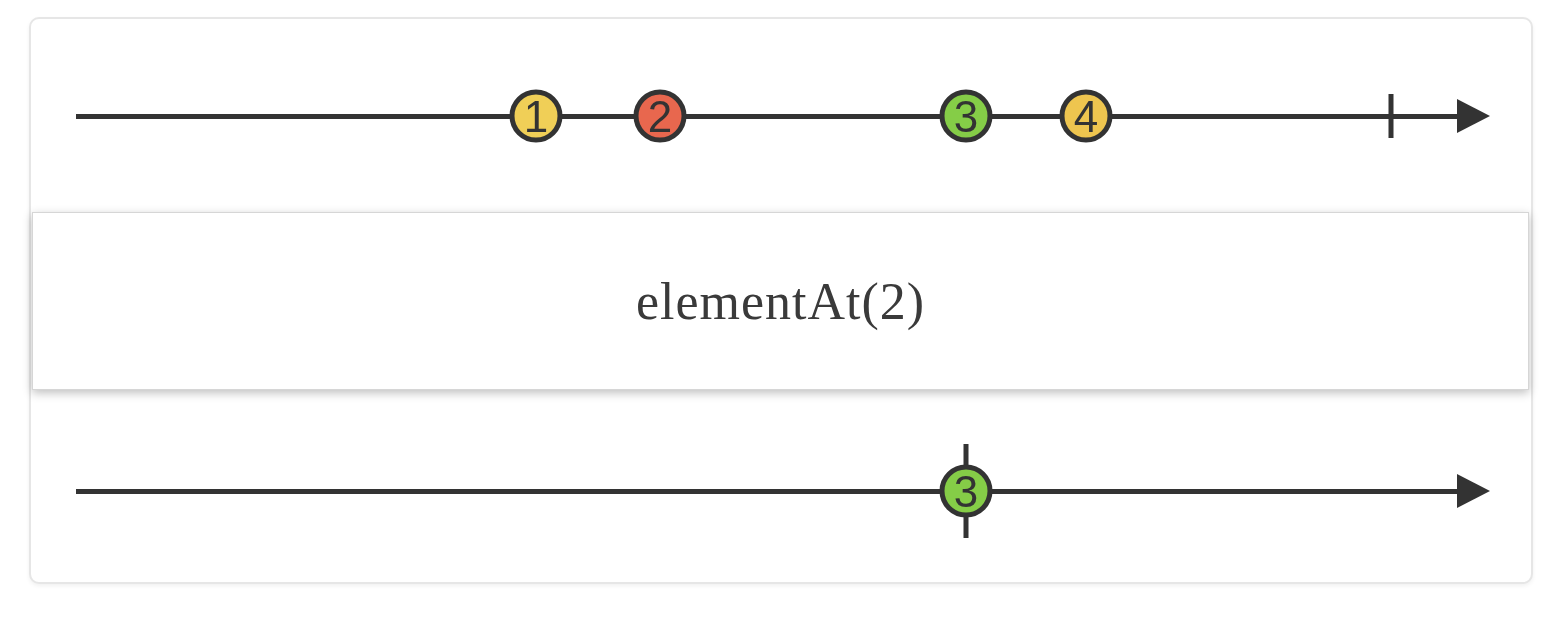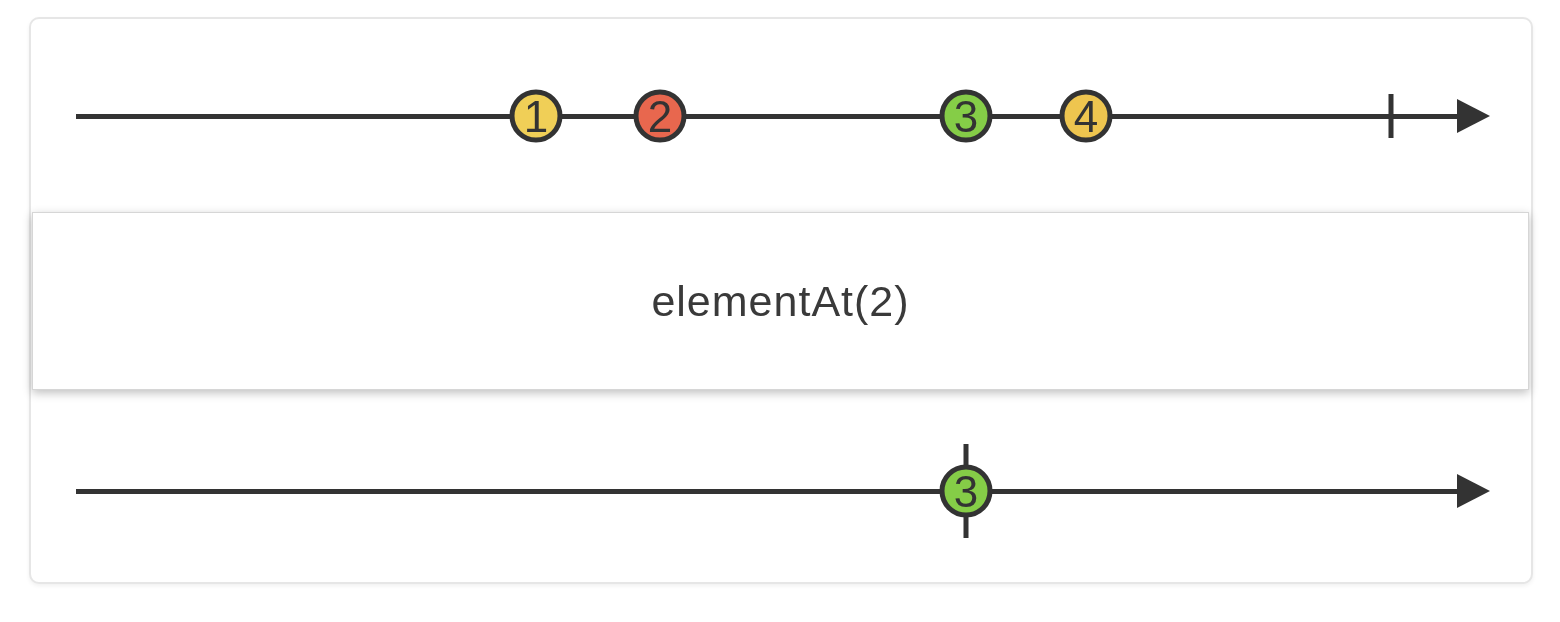--- a/index.html
+++ b/index.html
@@ -72,22 +72,22 @@
   .operator-box{
     position:absolute;left:32px;top:212px;
     width:1497px;height:178px;
     background:#ffffff;
     border:1px solid #d6d6d6;
     box-shadow:0 3px 9px rgba(0,0,0,0.25);
     display:flex;align-items:center;justify-content:center;
     z-index:4;
   }
   .operator-label{
-    font-family:Liberation Sans, sans-serif;
-    font-size:43px;
+    font-family:Liberation Serif, serif;
+    font-size:52px;
     color:var(--op-text);
     letter-spacing:1px;
   }
 </style>
 </head>
 <body>
 
 <div class="canvas">
   <div class="card"></div>
 

